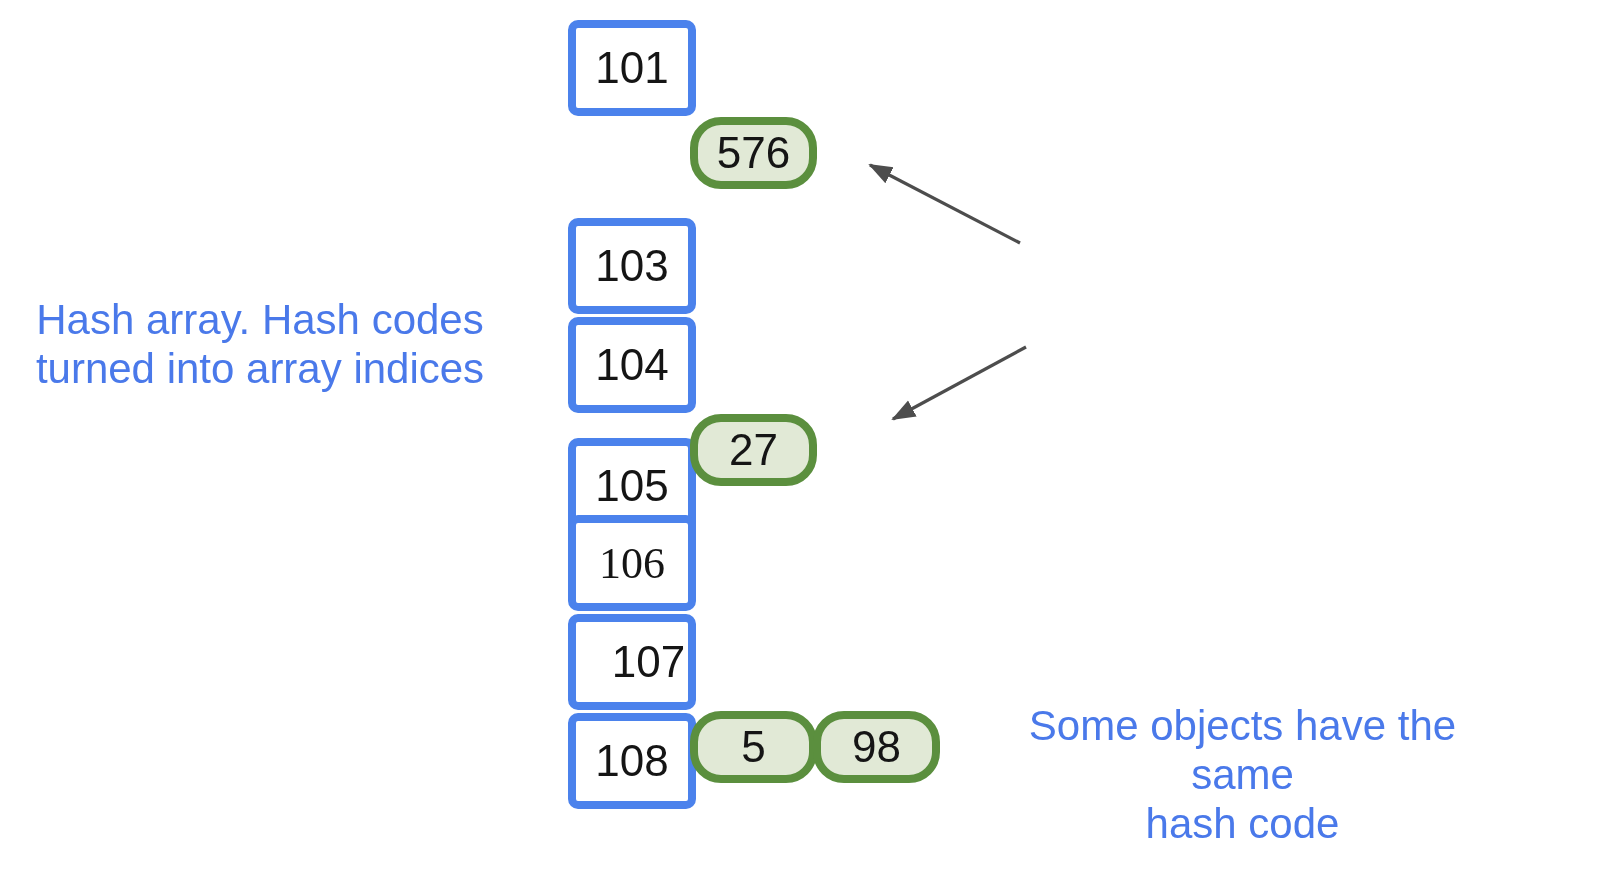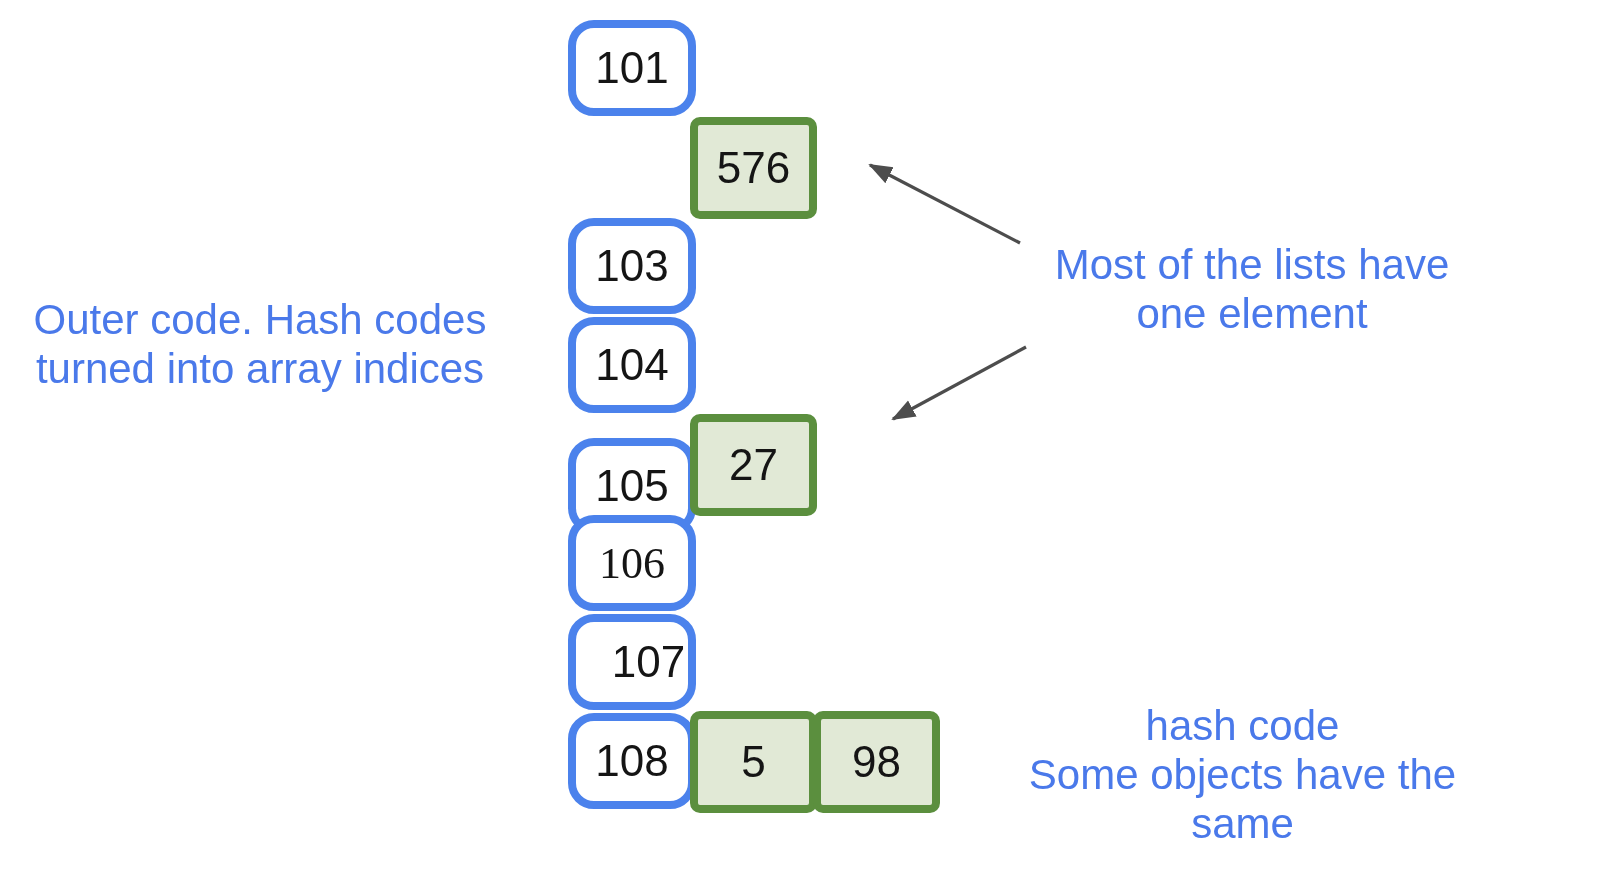--- a/index.html
+++ b/index.html
@@ -17,37 +17,37 @@
   }
   
   .slot {
     position: absolute;
     left: 568px;
     width: 128px;
     height: 96px;
     box-sizing: border-box;
     background: #ffffff;
     border: 8px solid #4b82ec;
-    border-radius: 26px;
+    border-radius: 10px;
     display: flex;
     align-items: center;
     justify-content: center;
     font-size: 44px;
     color: #151515;
     z-index: 1;
   }
   
   .bucket {
     position: absolute;
     width: 127px;
-    height: 102px;
+    height: 72px;
     box-sizing: border-box;
     background: #e1e9d6;
     border: 8px solid #5b8f3e;
-    border-radius: 10px;
+    border-radius: 31px;
     display: flex;
     align-items: center;
     justify-content: center;
     font-size: 44px;
     color: #151515;
     z-index: 2;
   }
   .note {
     position: absolute;
     color: #4a79ea;
@@ -64,45 +64,41 @@
     pointer-events: none;
     z-index: 3;
   }
 </style>
 </head>
 <body>
 
 <div class="canvas">
 
   <div class="note" style="left:10px; top:295px; width:500px;">
-    <span>Outer code. Hash codes</span>
+    <span>Hash array. Hash codes</span>
     <span>turned into array indices</span>
   </div>
 
   <div class="slot" style="top:20px;">101</div>
   <div class="slot" style="top:218px;">103</div>
   <div class="slot" style="top:317px;">104</div>
   <div class="slot" style="top:438px;">105</div>
   <div class="slot" style="top:515px;font-family:Liberation Serif, serif;">106</div>
   <div class="slot" style="top:614px;padding-left:33px;">107</div>
   <div class="slot" style="top:713px;">108</div>
 
   <div class="bucket" style="left:690px; top:117px;">576</div>
   <div class="bucket" style="left:690px; top:414px;">27</div>
   <div class="bucket" style="left:690px; top:711px;">5</div>
   <div class="bucket" style="left:813px; top:711px;text-align:right;">98</div>
 
-  <div class="note" style="left:1032px; top:240px; width:440px;">
-    <span>Most of the lists have</span>
-    <span>one element</span>
-  </div>
 
   <div class="note" style="left:1000px; top:701px; width:485px;">
+    <span>Some objects have the same</span>
     <span>hash code</span>
-    <span>Some objects have the same</span>
   </div>
 
   <svg class="arrow-layer" viewBox="0 0 1600 890" xmlns="http://www.w3.org/2000/svg">
     <defs>
       <marker id="ah" markerUnits="userSpaceOnUse" markerWidth="26" markerHeight="20" refX="22" refY="10" orient="auto">
         <path d="M0,1 L24,10 L0,19 Z" fill="#4d4d4d"></path>
       </marker>
     </defs>
     <line x1="1020" y1="243" x2="870" y2="165" stroke="#4d4d4d" stroke-width="3.2" marker-end="url(#ah)"></line>
     <line x1="1026" y1="347" x2="893" y2="419" stroke="#4d4d4d" stroke-width="3.2" marker-end="url(#ah)"></line>

